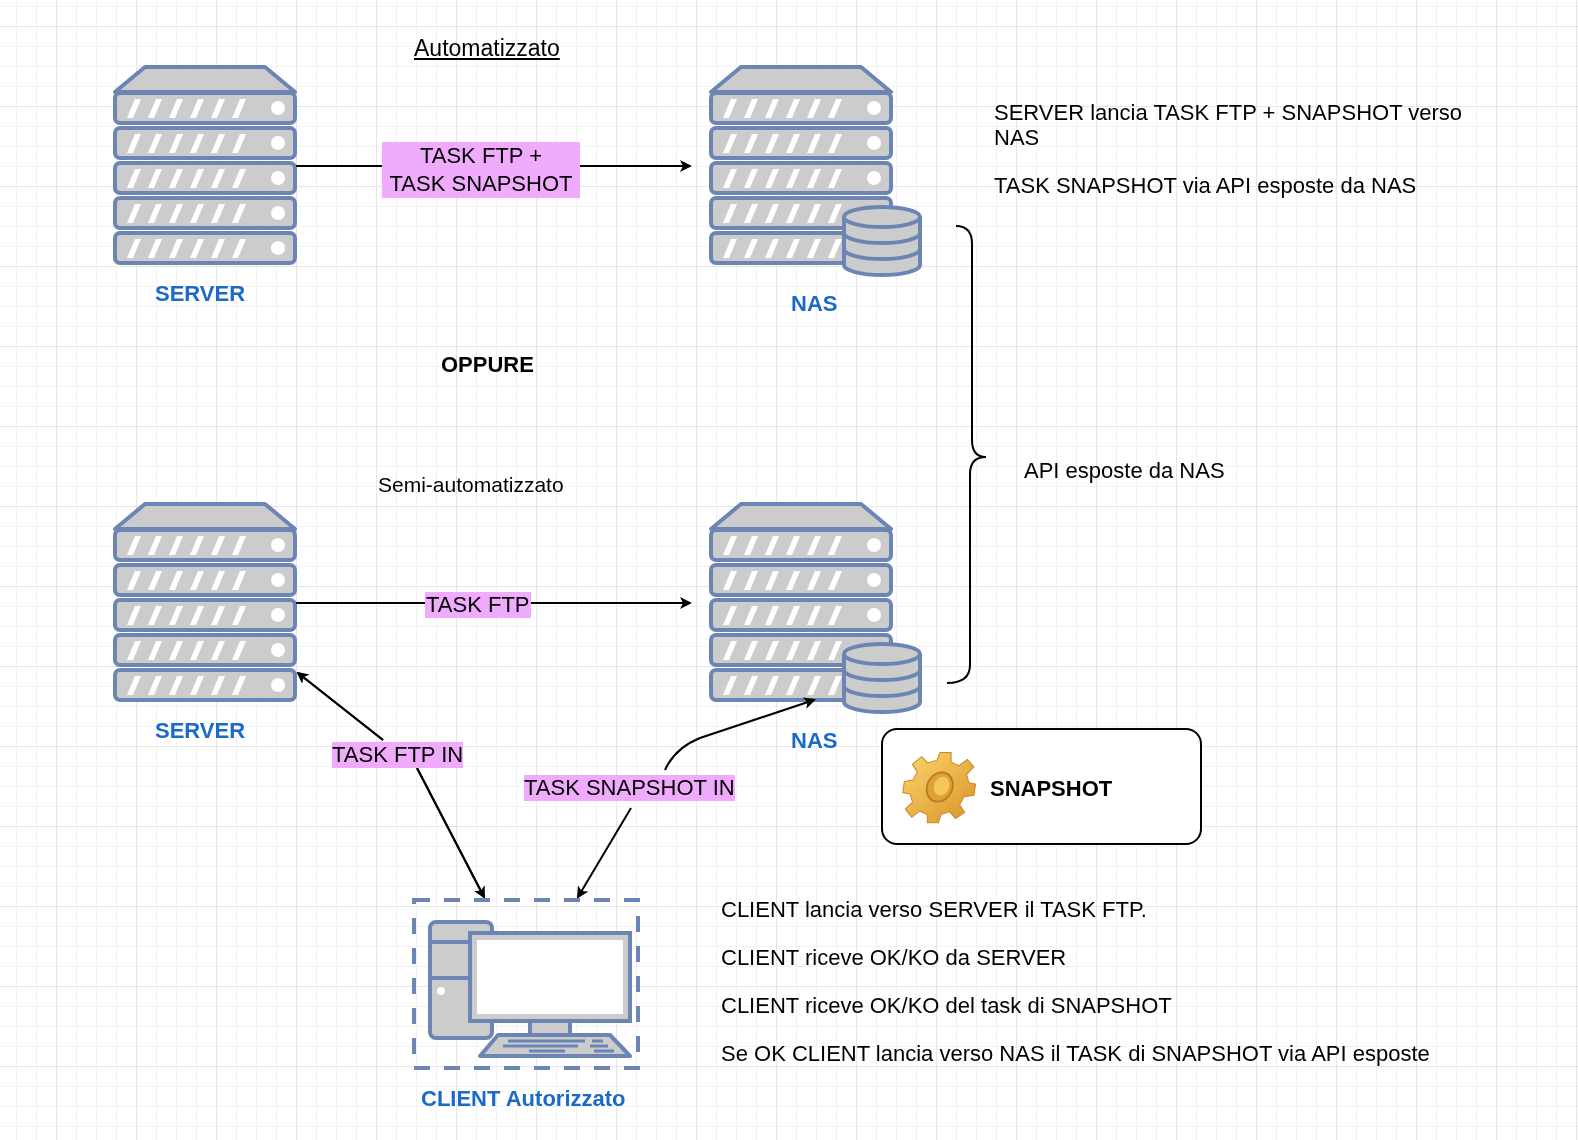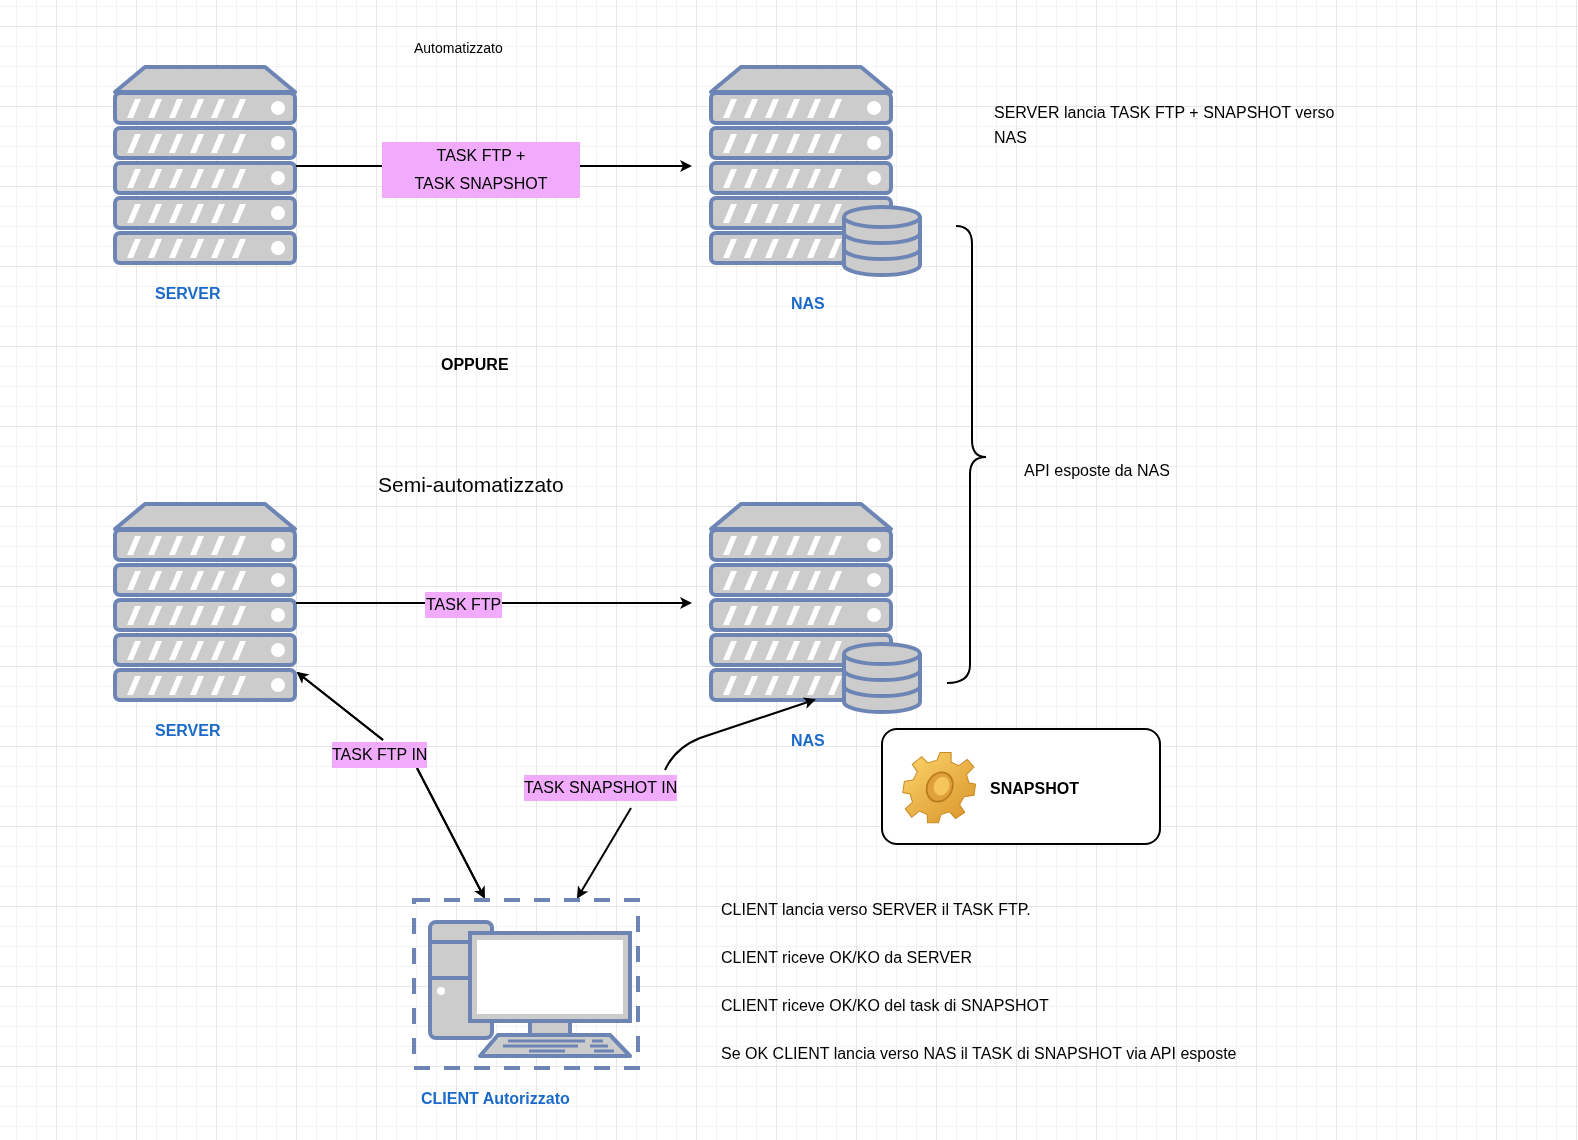--- a/index.html
+++ b/index.html
@@ -9,25 +9,25 @@
     background-color:#ffffff;
     background-image:
       linear-gradient(to right, #e6e6e6 1px, transparent 1px),
       linear-gradient(to bottom, #e6e6e6 1px, transparent 1px),
       linear-gradient(to right, #f2f2f2 1px, transparent 1px),
       linear-gradient(to bottom, #f2f2f2 1px, transparent 1px);
     background-size:80px 80px,80px 80px,20px 20px,20px 20px;
     background-position:56px 26px,56px 26px,16px 6px,16px 6px;
   }
   svg.canvas{position:absolute;left:0;top:0;}
-  .lbl{position:absolute;white-space:nowrap;color:#000;font-size:16px;line-height:26px;}
+  .lbl{position:absolute;white-space:nowrap;color:#000;font-size:22px;line-height:26px;}
   .blue{color:#1b6ac9;font-weight:bold;}
   .bold{font-weight:bold;}
   .edge-label{background:#f0abfc;text-align:center;}
-  .snap-box{position:absolute;left:881px;top:728px;width:280px;height:117px;border:2px solid #000;border-radius:16px;background:#fff;box-sizing:border-box;}
+  .snap-box{position:absolute;left:881px;top:728px;width:321px;height:117px;border:2px solid #000;border-radius:16px;background:#fff;box-sizing:border-box;}
 </style>
 </head>
 <body>
 
 <svg class="canvas" width="1578" height="1140" viewBox="0 0 1578 1140">
   <defs>
     <marker id="arrow" markerWidth="12" markerHeight="12" refX="10" refY="6" orient="auto" markerUnits="userSpaceOnUse">
       <path d="M0,0 L12,6 L0,12 L3,6 Z" fill="#000"></path>
     </marker>
 
@@ -105,31 +105,32 @@
       <line x1="508" y1="1041" x2="585" y2="1041"></line>
         <line x1="592" y1="1041" x2="603" y2="1041"></line>
       <line x1="503" y1="1046" x2="578" y2="1046"></line>
         <line x1="590" y1="1046" x2="608" y2="1046"></line>
       <line x1="529" y1="1051" x2="565" y2="1051"></line>
         <line x1="594" y1="1051" x2="614" y2="1051"></line>
     </g>
   </g>
 </svg>
 
-<div class="lbl" style="left:414px;top:35px;font-size:14px;">Automatizzato</div>
+<div class="lbl" style="left:414px;top:35px;font-size:23px;text-decoration:underline;">Automatizzato</div>
 <div class="lbl blue" style="left:155px;top:281px;">SERVER</div>
 <div class="lbl blue" style="left:791px;top:291px;">NAS</div>
 <div class="lbl edge-label" style="left:382px;top:142px;width:198px;line-height:28px;">
   <div>TASK FTP +</div>
   <div>TASK SNAPSHOT</div>
 </div>
 
 <div class="lbl" style="left:994px;top:100px;line-height:25px;">
   <div>SERVER lancia TASK FTP + SNAPSHOT verso</div>
   <div>NAS</div>
+  <div style="margin-top:23px;">TASK SNAPSHOT via API esposte da NAS</div>
 </div>
 
 <div class="lbl bold" style="left:441px;top:352px;">OPPURE</div>
 
 <div class="lbl" style="left:378px;top:472px;font-size:21px;text-align:center;">Semi-automatizzato</div>
 <div class="lbl blue" style="left:155px;top:718px;">SERVER</div>
 <div class="lbl blue" style="left:791px;top:728px;">NAS</div>
 <div class="lbl edge-label" style="left:425px;top:592px;padding:0 1px;">TASK FTP</div>
 <div class="lbl edge-label" style="left:332px;top:742px;">TASK FTP IN</div>
 <div class="lbl edge-label" style="left:524px;top:775px;">TASK SNAPSHOT IN</div>

